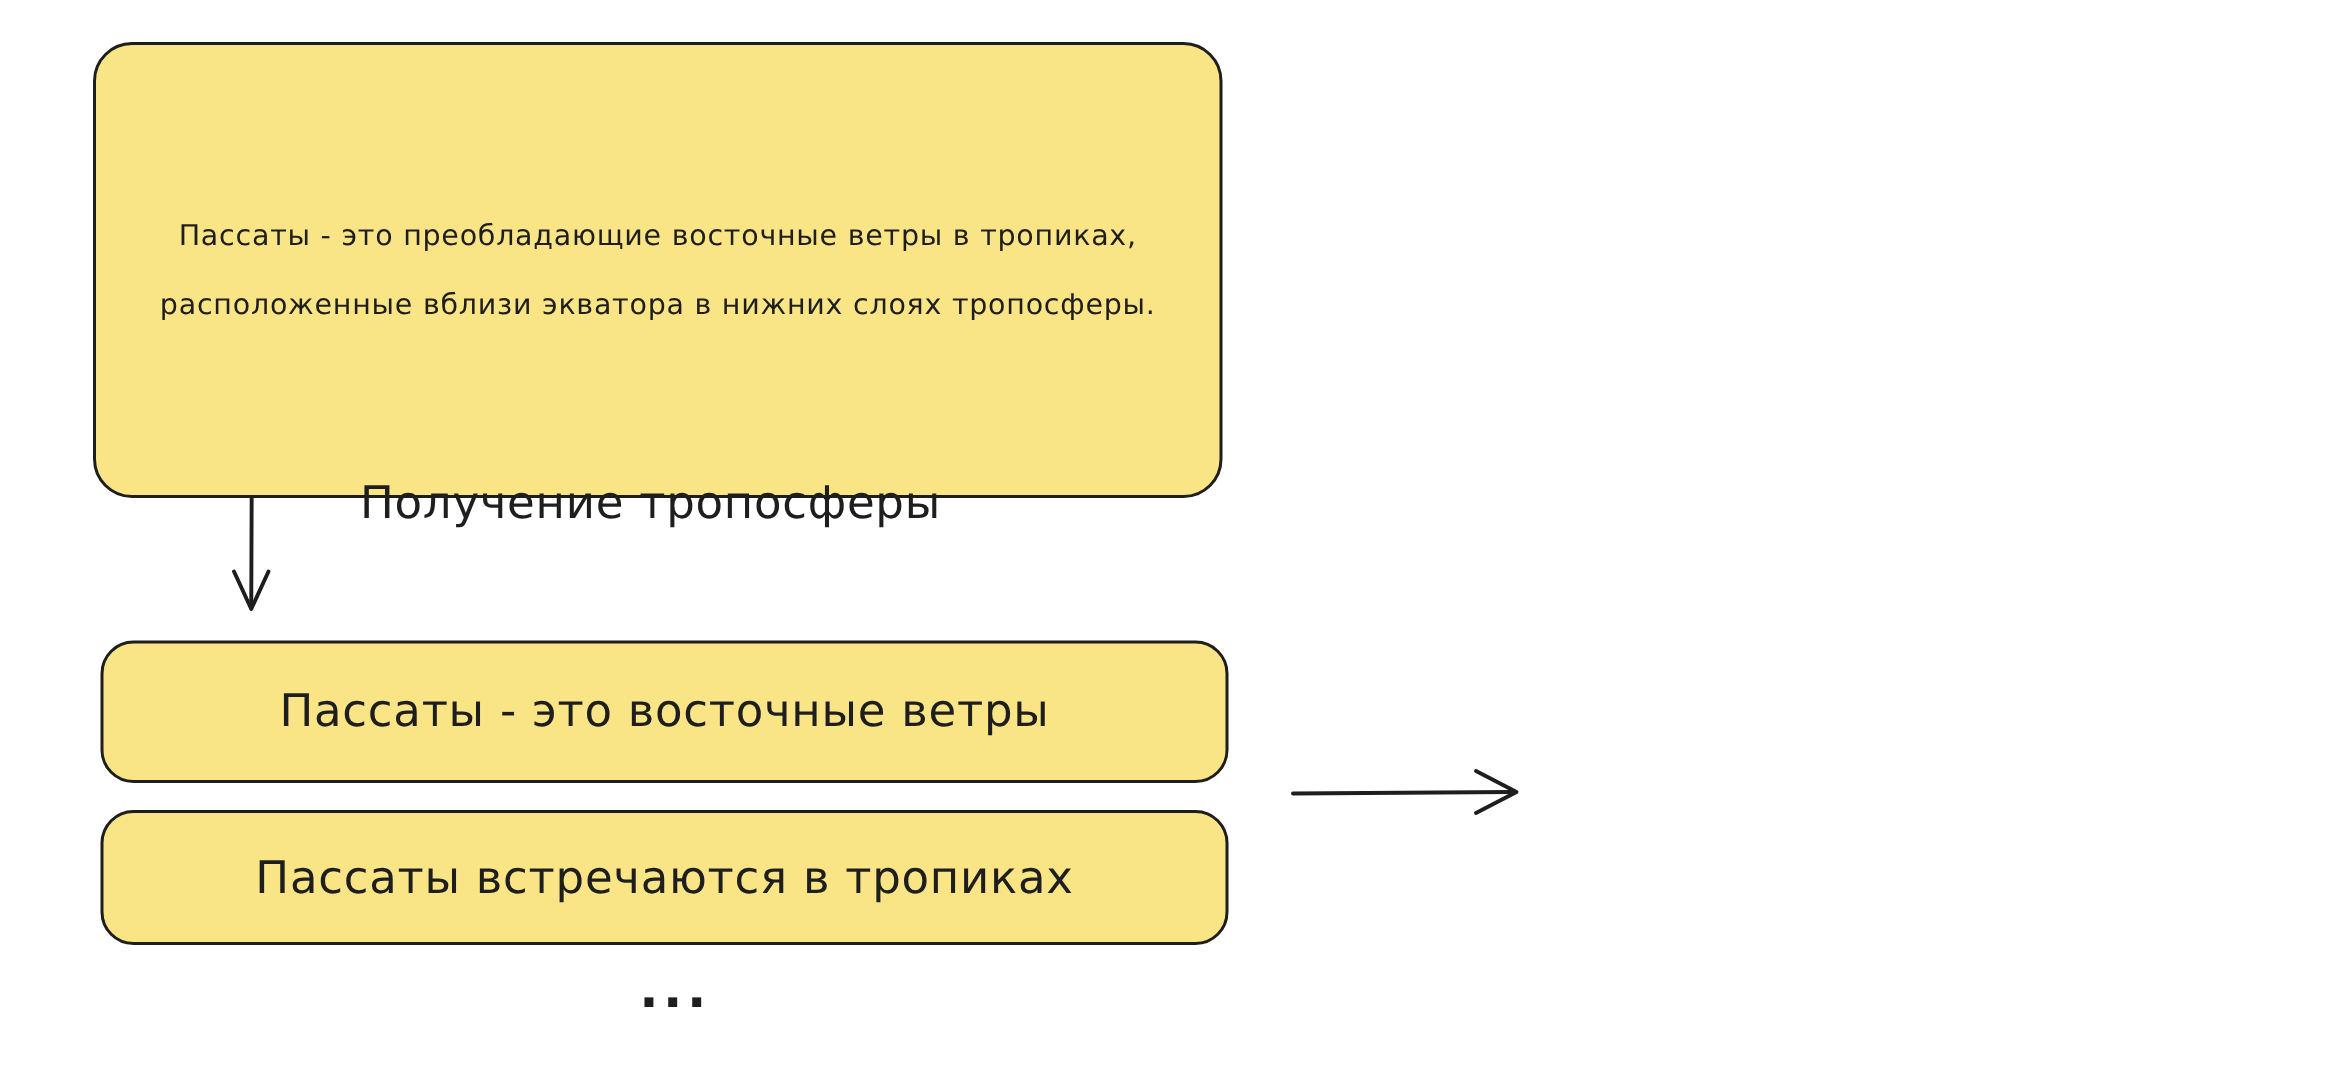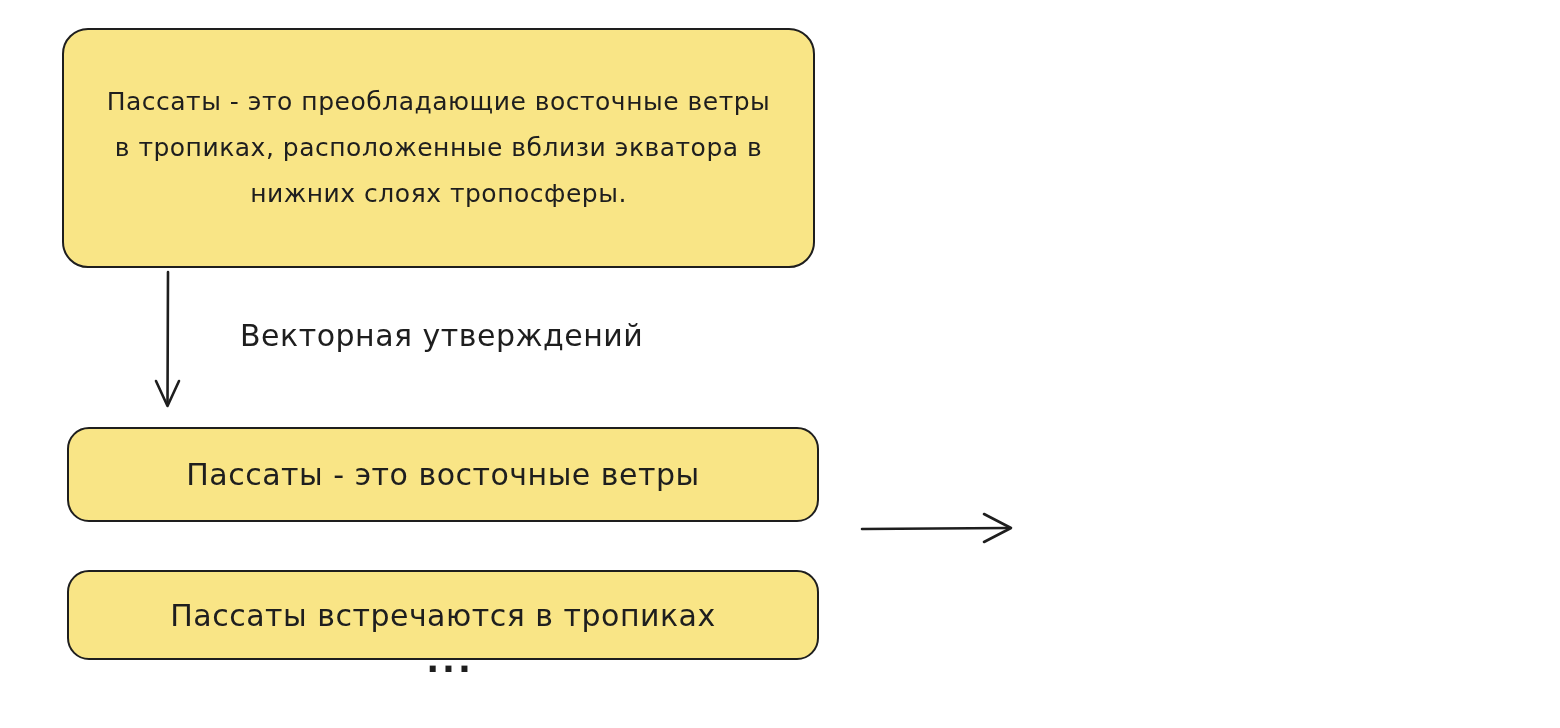--- a/index.html
+++ b/index.html
@@ -26,41 +26,40 @@
     text-align: center;
   }
   .node .txt {
     width: 100%;
   }
   .node-yellow { background: #f9e586; }
   .node-orange { background: #fbd49c; }
 
   .node-source {
     left: 62px; top: 28px;
-    width: 753px; height: 240px;
+    width: 753px; height: 304px;
     border-radius: 26px;
-    font-size: 25px;
+    font-size: 19px;
     line-height: 46px;
     padding: 0 42px;
     letter-spacing: 0.5px;
   }
   .node-statement-1 {
     left: 67px; top: 427px;
     width: 752px; height: 95px;
     border-radius: 22px;
     font-size: 30px;
     letter-spacing: 0.5px;
   }
   .node-statement-2 {
     left: 67px; top: 540px;
     width: 752px; height: 90px;
     border-radius: 22px;
     font-size: 30px;
     letter-spacing: 0.5px;
-    margin-top: 30px;
   }
   .node-vectordb {
     left: 1032px; top: 411px;
     width: 468px; height: 227px;
     border-radius: 30px;
     font-size: 31px;
     letter-spacing: 0.5px;
   }
   .edge-label {
     position: absolute;
@@ -108,21 +107,21 @@
     <g>
       <path d="M862 529 L1008 528"></path>
       <path d="M984 514 L1011 528 L984 542"></path>
     </g>
   </svg>
 
   <div class="node node-yellow node-source">
     <div class="txt">Пассаты - это преобладающие восточные ветры в тропиках, расположенные вблизи экватора в нижних слоях тропосферы.</div>
   </div>
 
-  <div class="edge-label">Векторная утверждений</div>
+  <div class="edge-label">Получение тропосферы</div>
 
   <div class="node node-yellow node-statement-1">
     <div class="txt">Пассаты - это восточные ветры</div>
   </div>
 
   <div class="node node-yellow node-statement-2">
     <div class="txt">Пассаты встречаются в тропиках</div>
   </div>
 
   <div class="ellipsis-mark">...</div>

